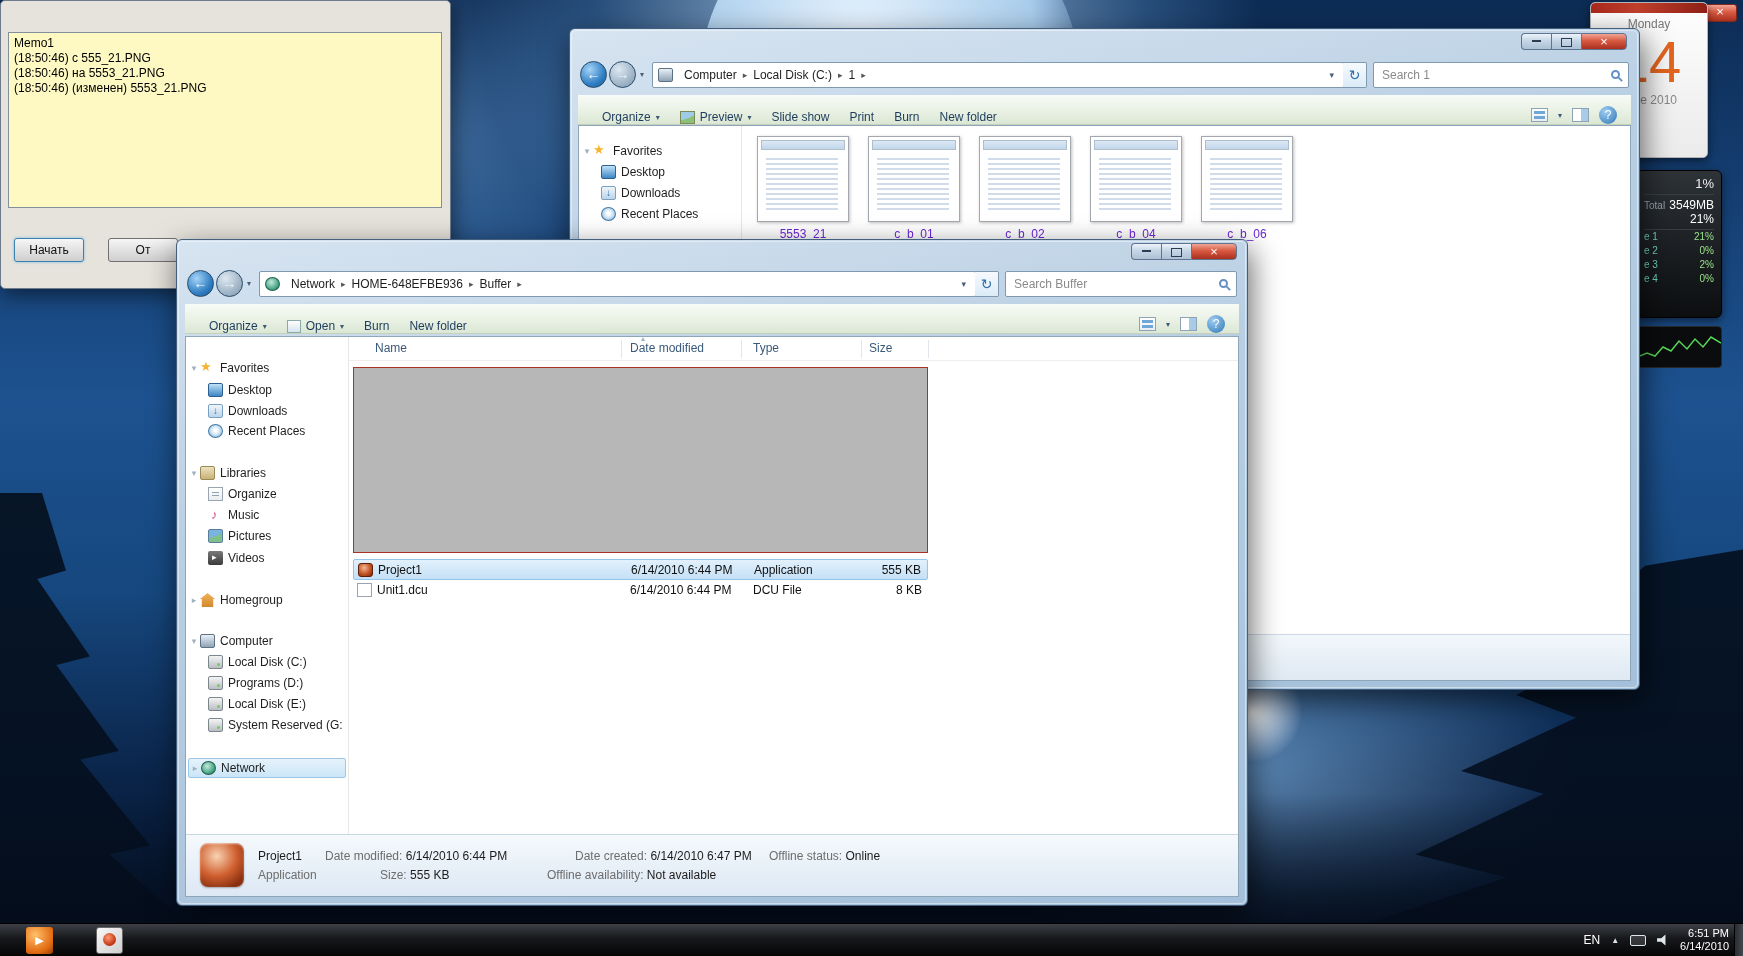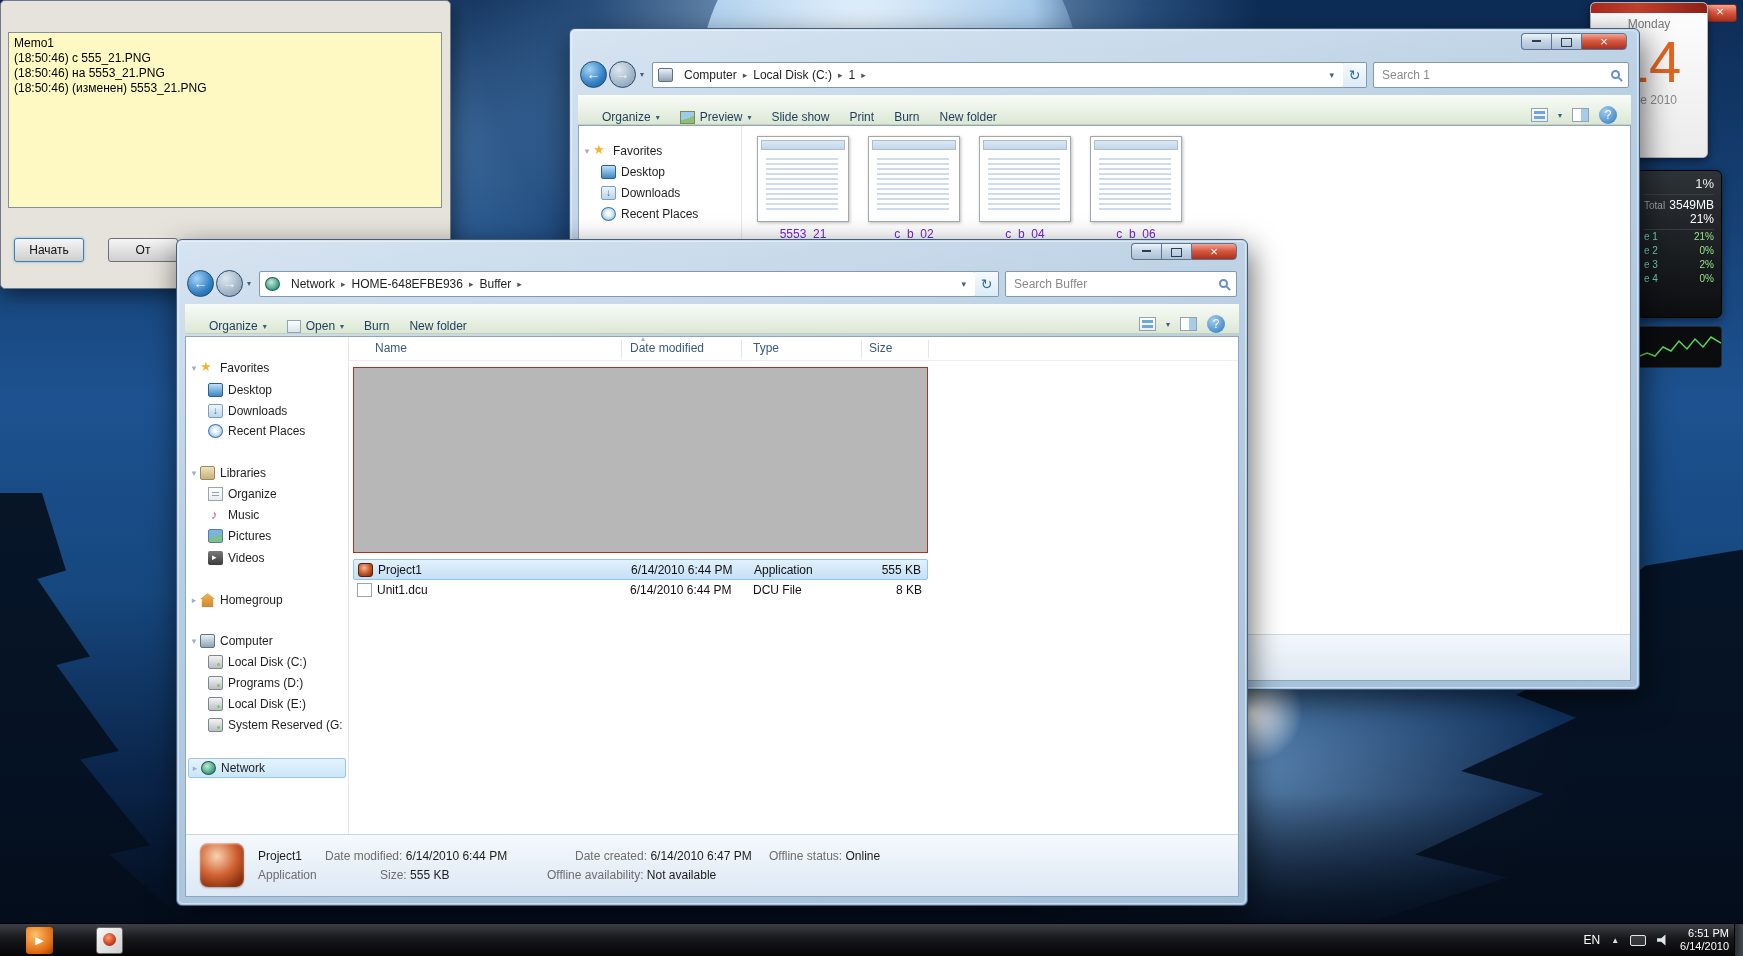--- a/index.html
+++ b/index.html
@@ -325,20 +325,24 @@
             <span>Recent Places</span>
           </div>
       </div>
       <div class="thumbs">
         <div class="thumb">
             <div class="thumb-img"></div>
             <span class="thumb-label">5553_21</span>
           </div>
         <div class="thumb">
             <div class="thumb-img"></div>
+            <span class="thumb-label">c_b_01</span>
+          </div>
+        <div class="thumb">
+            <div class="thumb-img"></div>
             <span class="thumb-label">c_b_02</span>
           </div>
         <div class="thumb">
             <div class="thumb-img"></div>
             <span class="thumb-label">c_b_04</span>
           </div>
         <div class="thumb">
             <div class="thumb-img"></div>
             <span class="thumb-label">c_b_06</span>
           </div>

